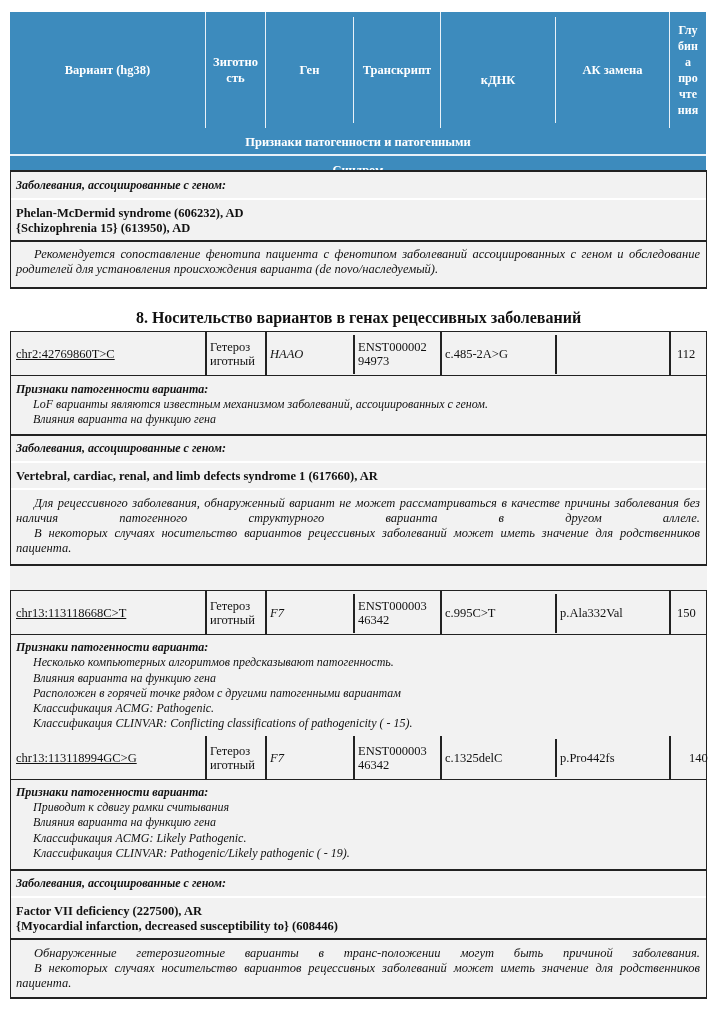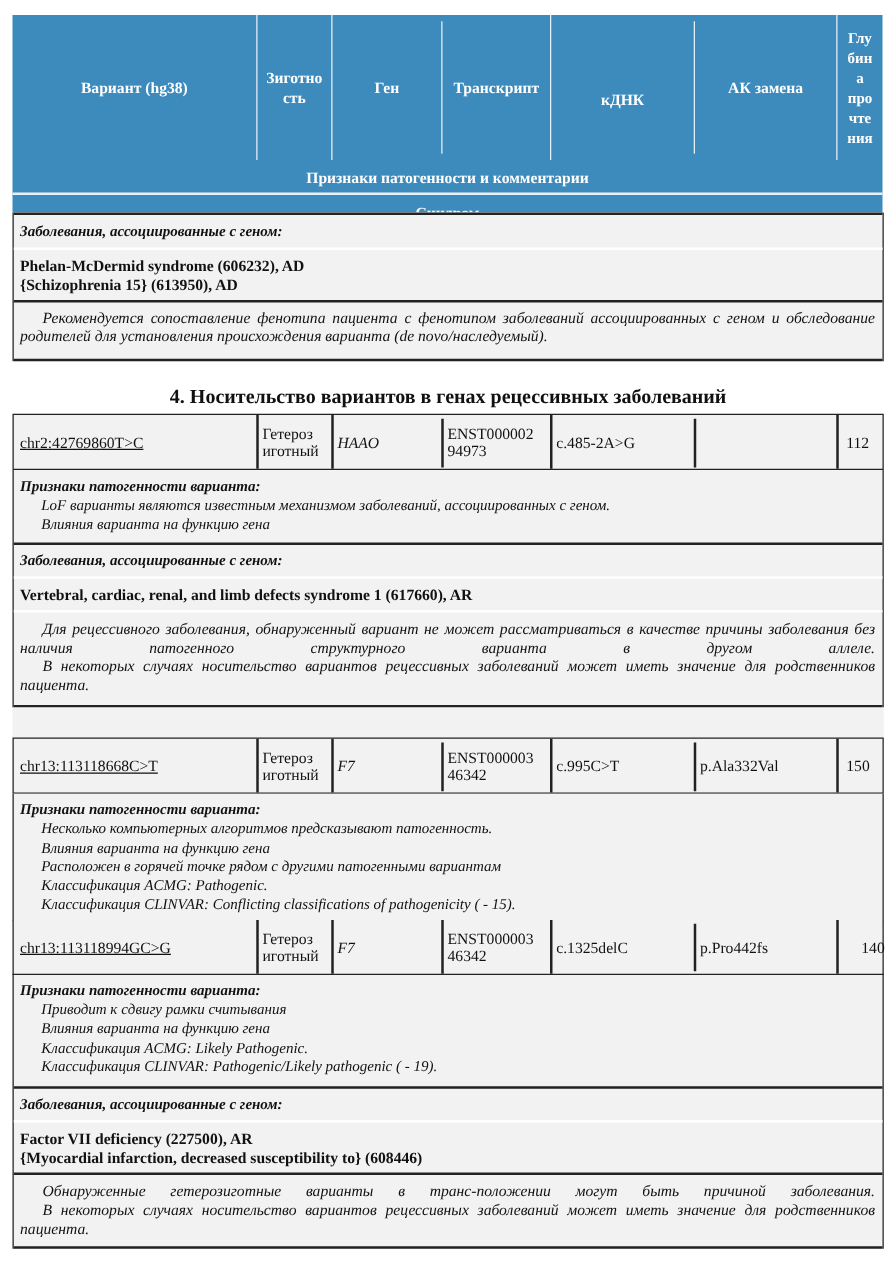--- a/index.html
+++ b/index.html
@@ -46,37 +46,37 @@
   <div class="hsep" style="left:255px;"></div>
   <div class="hcell" style="left:256px;width:87px;">Ген</div>
   <div class="hsep" style="left:343px;top:5px;height:106px;"></div>
   <div class="hcell" style="left:344px;width:86px;">Транскрипт</div>
   <div class="hsep" style="left:430px;"></div>
   <div class="hcell" style="left:431px;width:114px;margin-top:10px;">кДНК</div>
   <div class="hsep" style="left:545px;top:5px;height:106px;"></div>
   <div class="hcell" style="left:546px;width:113px;">АК замена</div>
   <div class="hsep" style="left:659px;"></div>
   <div class="hcell" style="left:660px;width:36px;padding:0 6px;box-sizing:border-box;font-size:12px;line-height:16px;">Глу бин а про чте ния</div>
-  <div class="hrow2">Признаки патогенности и комментарии</div>
+  <div class="hrow2">Признаки патогенности и патогенными</div>
   <div class="hline"></div>
   <div class="hrow3">Синдром</div>
 </div>
 
 <div class="abs box" style="left:10px;top:170px;width:697px;height:119px;">
   <div class="hb" style="top:0;"></div>
   <div class="abs it-b" style="left:5px;top:8px;">Заболевания, ассоциированные с геном:</div>
   <div class="wl" style="top:28px;"></div>
   <div class="abs bold" style="left:5px;top:36px;">Phelan-McDermid syndrome (606232), AD</div>
   <div class="abs bold" style="left:5px;top:51px;">{Schizophrenia 15} (613950), AD</div>
   <div class="hb" style="top:70px;"></div>
   <div class="abs para ind" style="left:5px;top:77px;width:684px;">Рекомендуется сопоставление фенотипа пациента с фенотипом заболеваний ассоциированных с геном и обследование родителей для установления происхождения варианта (de novo/наследуемый).</div>
   <div class="hb" style="top:117px;"></div>
 </div>
 
-<div class="abs section-title" style="top:309px;">4. Носительство вариантов в генах рецессивных заболеваний</div>
+<div class="abs section-title" style="top:309px;">8. Носительство вариантов в генах рецессивных заболеваний</div>
 
 <div class="abs vrow" style="left:10px;top:331px;width:697px;height:45px;">
   <div class="vc" style="left:5px;">
       <span class="link">chr2:42769860T&gt;C</span>
     </div>
   <div class="vsep" style="left:194px;top:0;height:100%;"></div>
   <div class="vc" style="left:199px;width:56px;">Гетероз иготный</div>
   <div class="vsep" style="left:254px;top:0;height:100%;"></div>
   <div class="vc" style="left:259px;font-style:italic;">HAAO</div>
   <div class="vsep" style="left:342px;top:3px;height:39px;"></div>

